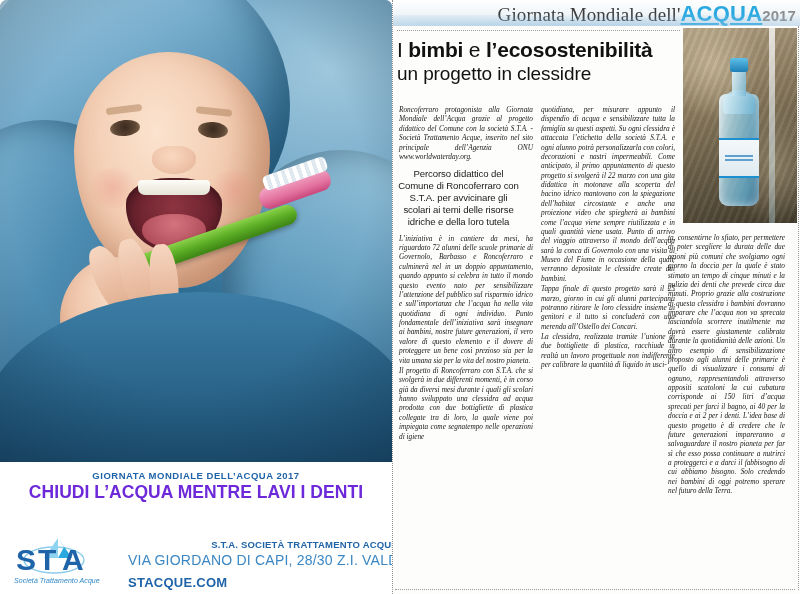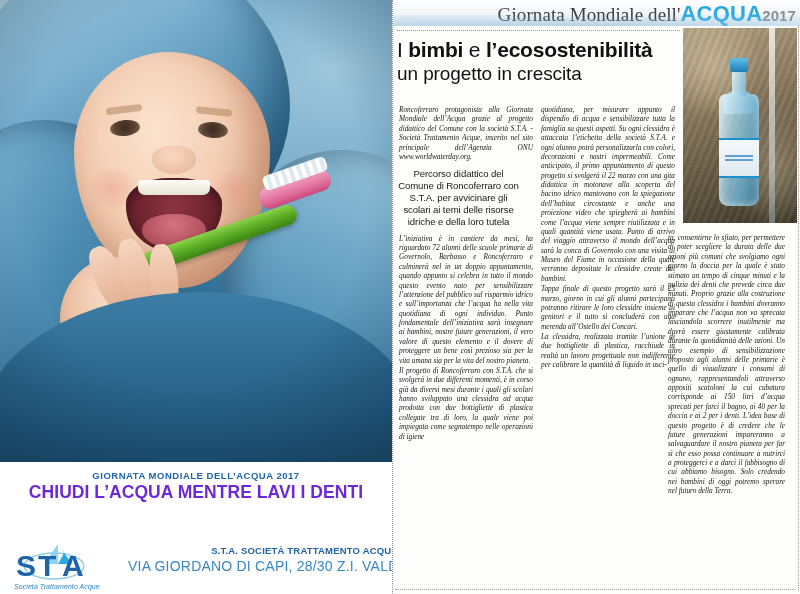--- a/index.html
+++ b/index.html
@@ -15,20 +15,21 @@
 
   #page { position: relative; width: 800px; height: 594px; background: #fff; }
 
   
   .left-panel {
     position: absolute;
     left: 0; top: 0;
     width: 392px; height: 594px;
     background: #ffffff;
     overflow: hidden;
+    border-radius: 7px;
   }
 
   .photo-wrap {
     position: absolute;
     left: 0; top: 0;
     width: 392px; height: 462px;
     overflow: hidden;
     background: #7ba9c9;
   }
 
@@ -264,20 +265,21 @@
     color: #3b3b3b;
     white-space: nowrap;
     letter-spacing: .005em;
   }
   .masthead-inner .acqua {
     font-family: "Liberation Sans", sans-serif;
     font-weight: 700;
     font-size: 22px;
     color: #2aa9e0;
     letter-spacing: .01em;
+    text-decoration: underline;
   }
   .masthead-inner .year {
     font-family: "Liberation Sans", sans-serif;
     font-weight: 700;
     font-size: 15px;
     color: #8d8d8d;
   }
   .masthead-wave {
     position: absolute; left: 0; bottom: 0; width: 407px; height: 11px;
     background:
@@ -452,20 +454,21 @@
               <text x="24" y="34" font-family="Liberation Sans, sans-serif" font-size="30" font-weight="700" fill="#1f63a8">T</text>
               <text x="48" y="34" font-family="Liberation Sans, sans-serif" font-size="30" font-weight="700" fill="#1f63a8">A</text>
             </svg>
           </div>
           <div class="logo-sub">Società Trattamento Acque</div>
         </div>
 
         <div class="company-block">
           <div class="company-name">S.T.A. SOCIETÀ TRATTAMENTO ACQUE S.R.L.</div>
           <div class="company-addr">VIA GIORDANO DI CAPI, 28/30 Z.I. VALDARO - MANTOVA</div>
+          <div class="company-site">STACQUE.COM</div>
         </div>
       </div>
     </div>
   </div>
 
   <div class="v-divider"></div>
 
   <div class="news">
 
     <div class="masthead">
@@ -484,21 +487,21 @@
         <div class="bottle-shoulder"></div>
         <div class="bottle-label"></div>
         <div class="bottle-neck"></div>
         <div class="bottle-cap"></div>
       </div>
     </div>
 
     <div class="headline-box">
       <div class="hl-rule-top"></div>
       <div class="headline1"><span>I </span><b>bimbi</b><span> e </span><b>l’ecosostenibilità</b></div>
-      <div class="headline2">un progetto in crescita</div>
+      <div class="headline2">un progetto in clessidre</div>
     </div>
 
     <div class="cols">
 
       <div class="col col1">
         <p>Roncoferraro protagonista alla Giornata Mondiale dell’Acqua grazie al progetto didattico del Comune con la società S.T.A. - Società Trattamento Acque, inserito nel sito principale dell’Agenzia ONU www.worldwaterday.org.</p>
         <div class="sub-center">Percorso didattico del Comune di Roncoferraro con S.T.A. per avvicinare gli scolari ai temi delle risorse idriche e della loro tutela</div>
         <p>L’iniziativa è in cantiere da mesi, ha riguardato 72 alunni delle scuole primarie di Governolo, Barbasso e Roncoferraro e culminerà nel in un doppio appuntamento, quando appunto si celebra in tutto il mondo questo evento nato per sensibilizzare l’attenzione del pubblico sul risparmio idrico e sull’importanza che l’acqua ha nella vita quotidiana di ogni individuo. Punto fondamentale dell’iniziativa sarà insegnare ai bambini, nostre future generazioni, il vero valore di questo elemento e il dovere di proteggere un bene così prezioso sia per la vita umana sia per la vita del nostro pianeta.</p>
         <p>Il progetto di Roncoferraro con S.T.A. che si svolgerà in due differenti momenti, è in corso già da diversi mesi durante i quali gli scolari hanno sviluppato una clessidra ad acqua prodotta con due bottigliette di plastica collegate tra di loro, la quale viene poi impiegata come segnatempo nelle operazioni di igiene</p>
       </div>

